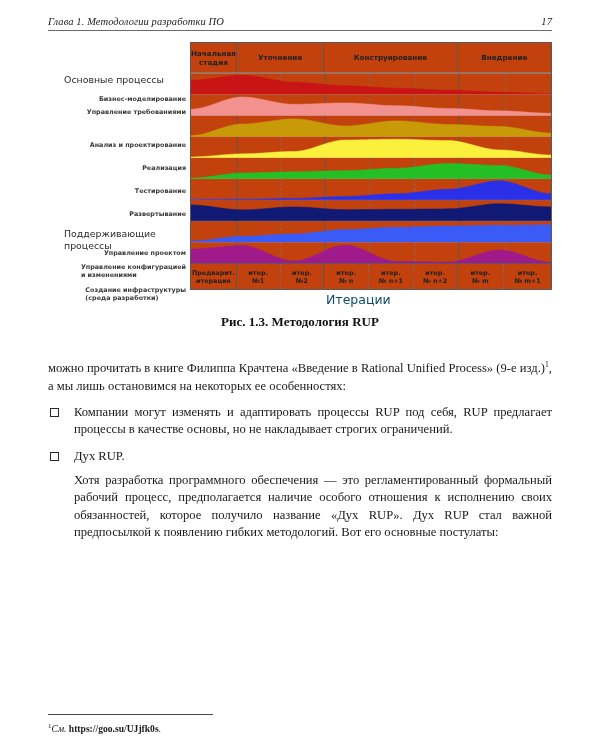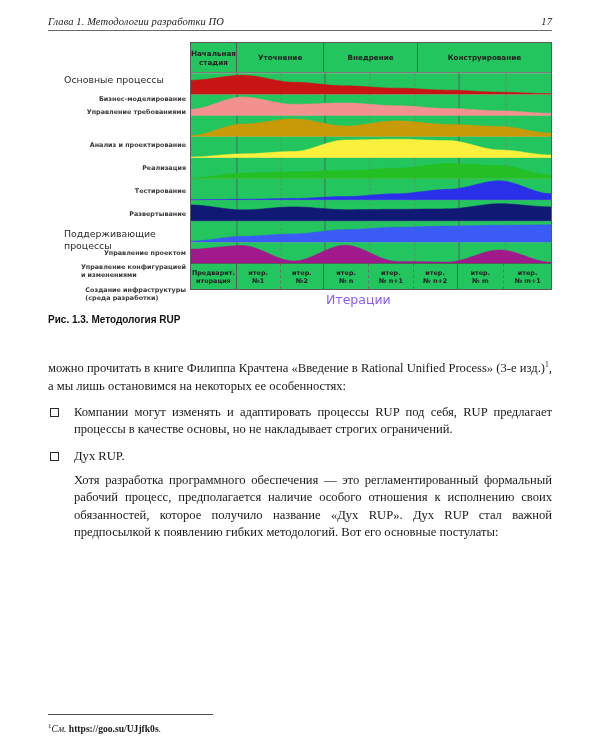--- a/index.html
+++ b/index.html
@@ -96,21 +96,21 @@
 
   
   .plot {
     position: absolute;
     left: 142px;
     top: 0;
     width: 362px;
     height: 248px;
     border: 1px solid #5a5a5a;
     box-sizing: border-box;
-    background: #22c55e;
+    background: #c2410c;
   }
   .plot-svg {
     position: absolute;
     inset: 0;
     width: 100%;
     height: 100%;
     display: block;
   }
 
   
@@ -171,26 +171,26 @@
   .fig-bottomrow {
     position: relative;
     height: 22px;
     font-family: "DejaVu Sans", sans-serif;
   }
   .fig-iter-title {
     position: absolute;
     left: 278px;
     top: 2px;
     font-size: 12.5px;
-    color: #8b5cf6;
+    color: #0c4a6e;
   }
   .fig-caption {
-    text-align: left;
-    font-family: Liberation Sans, sans-serif;
-    font-size: 10px;
+    text-align: center;
+    font-family: Liberation Serif, serif;
+    font-size: 13px;
     font-weight: bold;
     color: #111;
     margin-top: 2px;
   }
 
   
   .body {
     position: absolute;
     left: 48px;
     top: 360px;
@@ -280,22 +280,22 @@
       <div class="lab" style="top:244px;">Создание инфраструктуры
 (среда разработки)</div>
     </div>
 
     <div class="plot">
 
       <div class="phases">
           <div class="phase" style="width: 46px;">Начальная
 стадия</div>
           <div class="phase" style="width: 88px;">Уточнение</div>
+          <div class="phase" style="width: 134px;">Конструирование</div>
           <div class="phase" style="width: 94px;">Внедрение</div>
-          <div class="phase" style="width: 134px;">Конструирование</div>
         </div>
 
       <svg class="plot-svg" viewBox="0 0 360 246" preserveAspectRatio="none">
         <g>
             <line x1="0" x2="360" y1="30" y2="30" stroke="#b9b9b9" stroke-width="0.7"></line>
             <line x1="0" x2="360" y1="51.111111111111114" y2="51.111111111111114" stroke="#b9b9b9" stroke-width="0.7"></line>
             <line x1="0" x2="360" y1="72.22222222222223" y2="72.22222222222223" stroke="#b9b9b9" stroke-width="0.7"></line>
             <line x1="0" x2="360" y1="93.33333333333333" y2="93.33333333333333" stroke="#b9b9b9" stroke-width="0.7"></line>
             <line x1="0" x2="360" y1="114.44444444444444" y2="114.44444444444444" stroke="#b9b9b9" stroke-width="0.7"></line>
             <line x1="0" x2="360" y1="135.55555555555554" y2="135.55555555555554" stroke="#b9b9b9" stroke-width="0.7"></line>
@@ -347,21 +347,21 @@
 
   <div class="fig-bottomrow">
     <span class="fig-iter-title">Итерации</span>
   </div>
 
   <div class="fig-caption">Рис. 1.3. Методология RUP</div>
 </div>
 
 <div class="body">
 
-  <p class="para"><span>можно прочитать в книге Филиппа Крачтена «Введение в Rational Unified Process» (3-е изд.)</span><span class="sup-inline">1</span><span>, а мы лишь остановимся на некоторых ее особенностях:</span></p>
+  <p class="para"><span>можно прочитать в книге Филиппа Крачтена «Введение в Rational Unified Process» (9-е изд.)</span><span class="sup-inline">1</span><span>, а мы лишь остановимся на некоторых ее особенностях:</span></p>
 
   <div class="sq-item">
     <span class="sq"></span>
   </div>
 
   <p class="indent">Компании могут изменять и адаптировать процессы RUP под себя, RUP предлагает процессы в качестве основы, но не накладывает строгих ограничений.</p>
 
   <div class="sq-item">
     <span class="sq"></span>
     <span>Дух RUP.</span>

